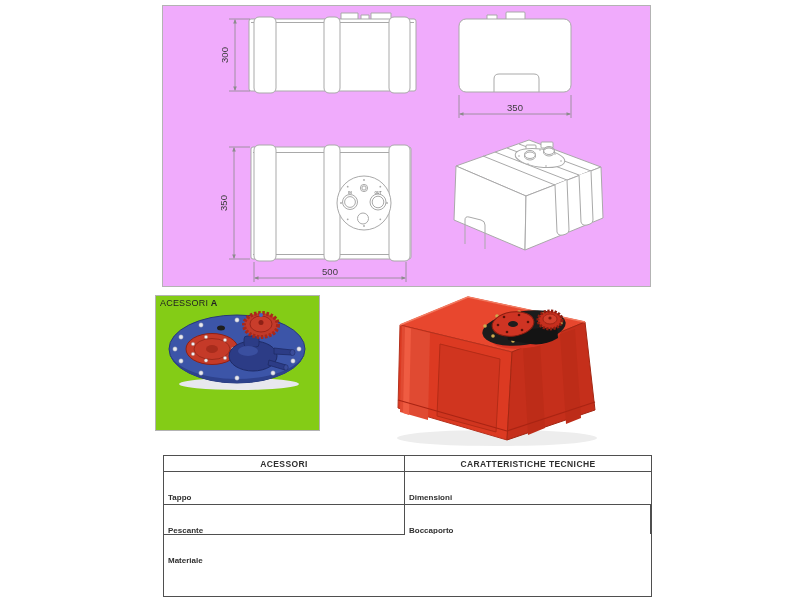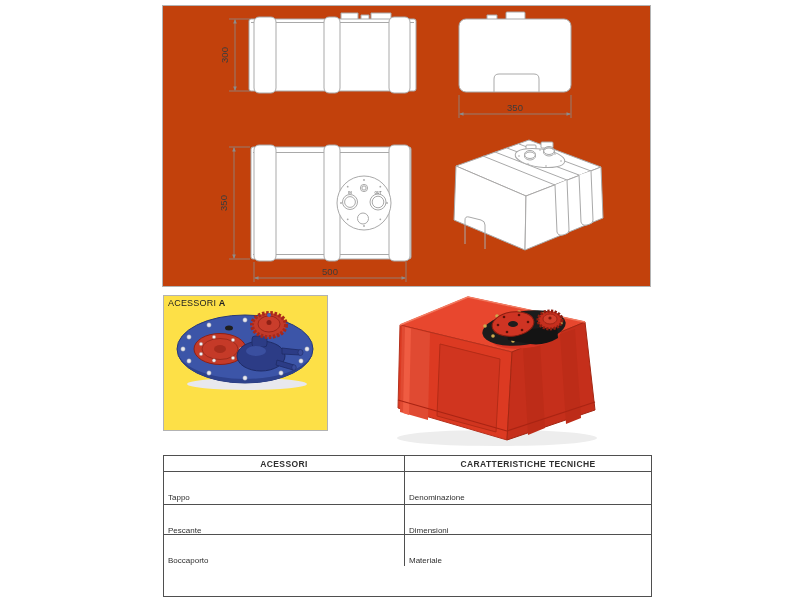--- a/index.html
+++ b/index.html
@@ -1,46 +1,46 @@
 <!DOCTYPE html>
 <html><head>
 <meta charset="utf-8">
 <style>
   html,body{margin:0;padding:0}
   body{width:800px;height:600px;background:#fff;position:relative;overflow:hidden;
        font-family:"Liberation Sans",sans-serif;-webkit-font-smoothing:antialiased}
   .abs{position:absolute}
 
   
-  .frame{left:162px;top:5px;width:487px;height:280px;border:1px solid #b3b3b3;background:#c2410c}
+  .frame{left:162px;top:5px;width:487px;height:280px;border:1px solid #b3b3b3;background:#f0abfc}
   svg text{font-family:"Liberation Sans",sans-serif;fill:#3c3c3c}
   .dim-text{font-size:9.5px}
   .port-text{font-size:3.4px;fill:#7a7a7a;font-weight:bold}
   .ln{stroke:#a9a9a9;fill:none;stroke-width:1;stroke-linejoin:round}
   .lnf{stroke:#a9a9a9;fill:#fff;stroke-width:1;stroke-linejoin:round}
   .dim{stroke:#8c8c8c;fill:none;stroke-width:.8}
   .dim-arrow{fill:#8c8c8c;stroke:none}
   .dot{fill:#a9a9a9;stroke:none}
 
   
-  .acc-box{left:163px;top:295px;width:163px;height:134px;border:1px solid #b3b3b3;background:#fde047}
+  .acc-box{left:155px;top:295px;width:163px;height:134px;border:1px solid #b3b3b3;background:#84cc16}
   .acc-label{position:absolute;top:2px;left:4px;font-size:9px;color:#222;letter-spacing:.2px}
 
   
   .tank-photo{left:385px;top:288px;width:240px;height:162px}
 
   
   .spec-table{left:163px;top:455px;width:487px;height:140px;border:1px solid #4f4f4f;background:#fff;
               display:grid;grid-template-columns:241px 1fr;grid-template-rows:15px 33px 30px 32px 30px;
               font-size:8px;color:#2f2f2f}
   .th{font-weight:bold;font-size:8.5px;display:flex;align-items:center;justify-content:center;letter-spacing:.4px}
   .cl{border-right:1px solid #4f4f4f}
   .bt{border-top:1px solid #4f4f4f}
   .cell{padding:2px 2px 0 4px;line-height:9.5px;white-space:pre;overflow:hidden}
-  .cell .t{font-weight:normal}
+  .cell .t{font-weight:bold}
 </style>
 </head>
 <body>
 
 <div class="abs frame">
   <svg width="487" height="280" viewBox="0 0 487 280">
 
     <g>
       <rect x="336" y="15" width="60" height="4" class="ln"></rect>
       <rect x="178" y="7" width="17" height="7" class="lnf"></rect>
@@ -253,35 +253,31 @@
 
 <div class="abs spec-table">
   <div class="th cl">ACESSORI</div>
   <div class="th">CARATTERISTICHE TECNICHE</div>
 
   <div class="cell cl bt">
     <div class="t">Tappo</div>
     
     
   </div>
+
   <div class="cell bt">
-    <div class="t">Denominazione</div>
+    <div class="t">Dimensioni</div>
+    
     
   </div>
 
   <div class="cell cl bt">
     <div class="t">Pescante</div>
     
   </div>
-
-  <div class="cell bt">
-    <div class="t">Dimensioni</div>
-    
-    
-  </div>
   <div class="cell cl bt">
     <div class="t">Boccaporto</div>
     
     
   </div>
 
   <div class="cell bt">
     <div class="t">Materiale</div>
     
   </div>

